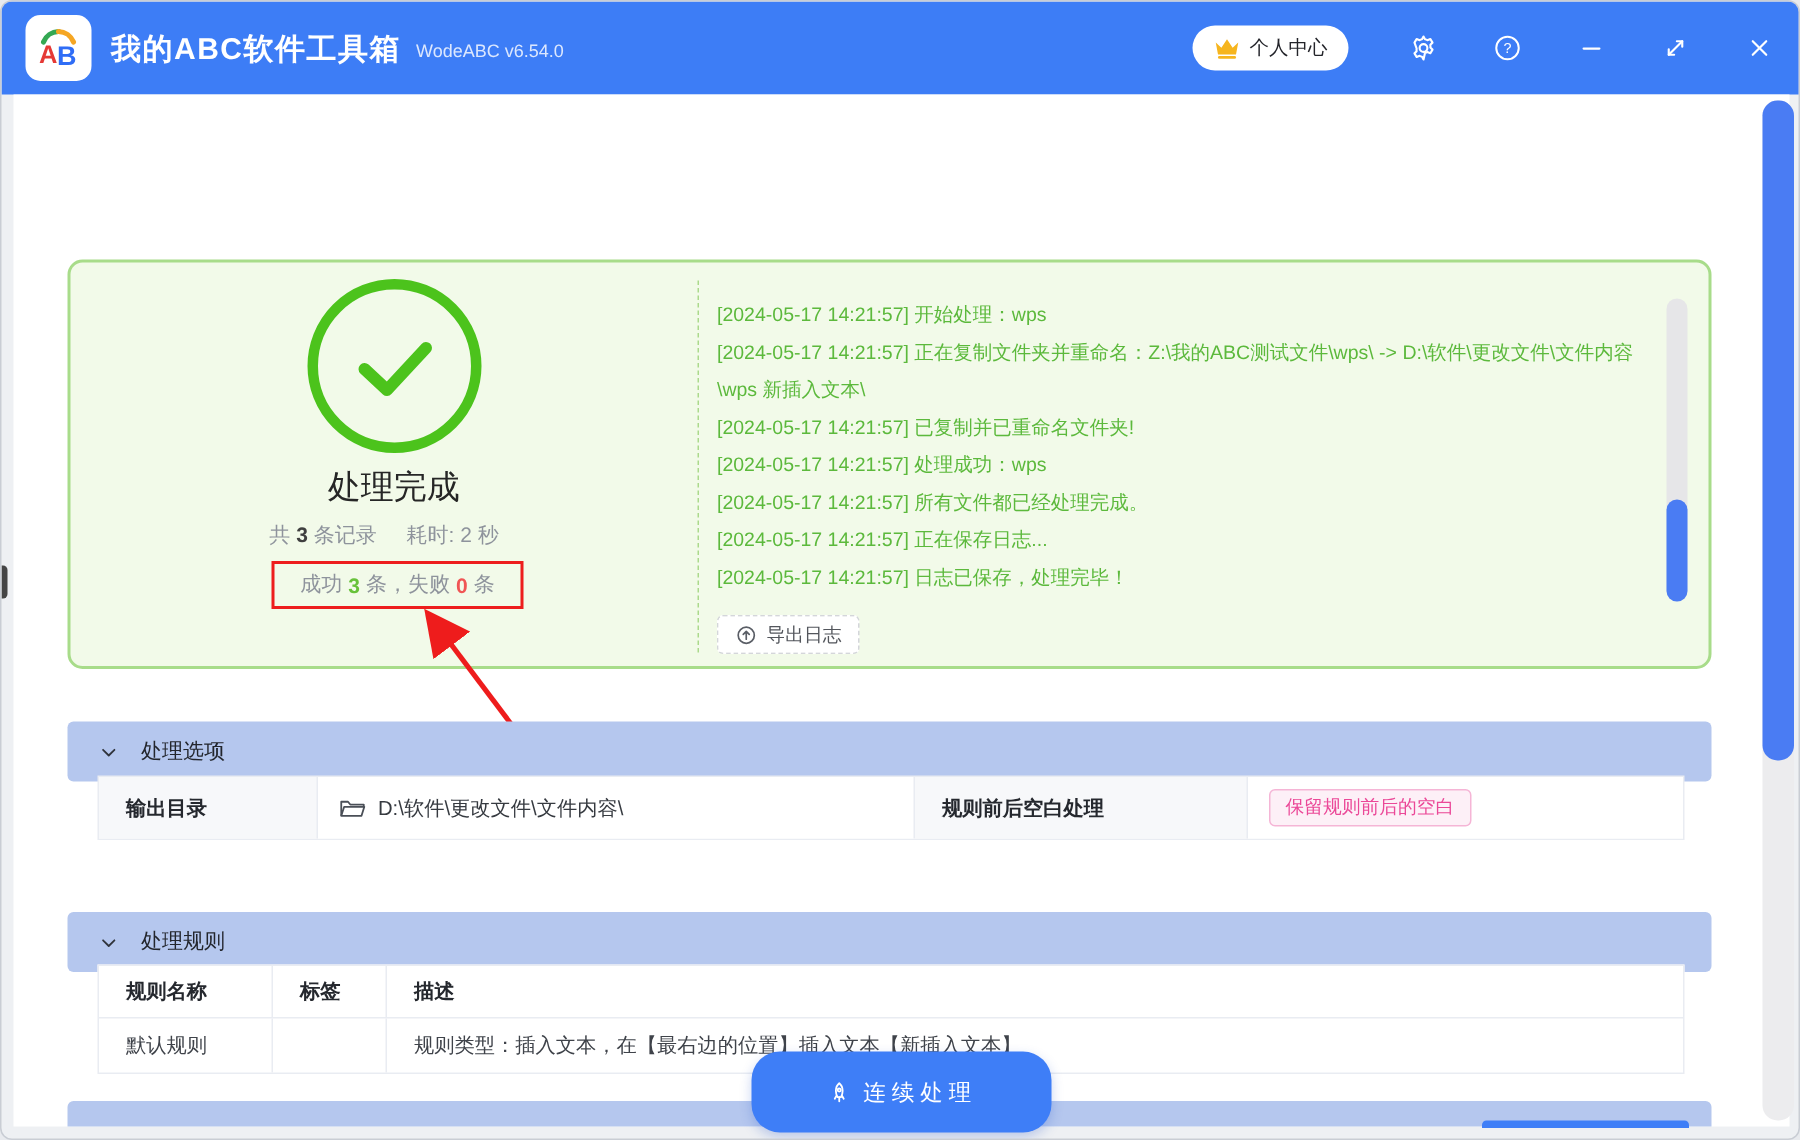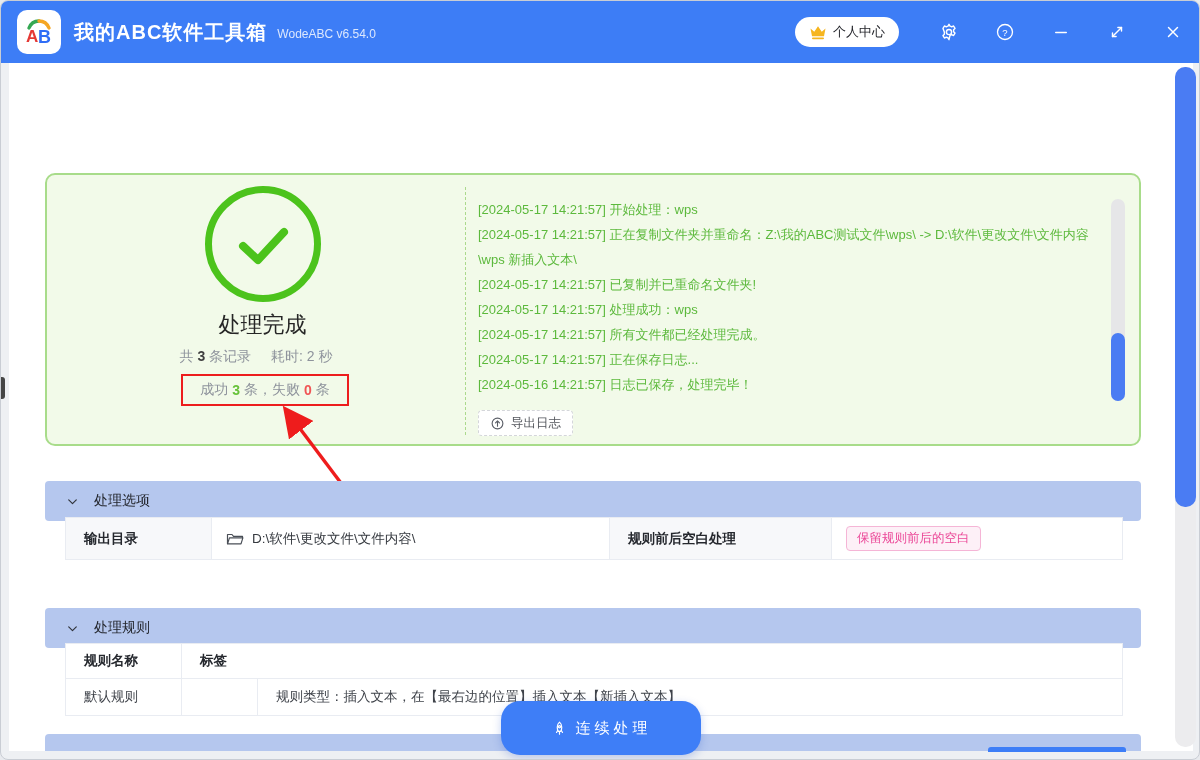--- a/index.html
+++ b/index.html
@@ -192,21 +192,21 @@
       </div>
       <div class="log-sep"></div>
 
       <div class="log-col">
         <div class="log-line">[2024-05-17 14:21:57] 开始处理：wps</div>
         <div class="log-line">[2024-05-17 14:21:57] 正在复制文件夹并重命名：Z:\我的ABC测试文件\wps\ -&gt; D:\软件\更改文件\文件内容\wps 新插入文本\</div>
         <div class="log-line">[2024-05-17 14:21:57] 已复制并已重命名文件夹!</div>
         <div class="log-line">[2024-05-17 14:21:57] 处理成功：wps</div>
         <div class="log-line">[2024-05-17 14:21:57] 所有文件都已经处理完成。</div>
         <div class="log-line">[2024-05-17 14:21:57] 正在保存日志...</div>
-        <div class="log-line">[2024-05-16 14:21:57] 日志已保存，处理完毕！</div>
+        <div class="log-line">[2024-05-17 14:21:57] 日志已保存，处理完毕！</div>
         <div class="export-btn">
           <svg width="15" height="15" viewBox="0 0 24 24" fill="none" stroke="#5a5e66" stroke-width="1.8" stroke-linecap="round" stroke-linejoin="round">
             <circle cx="12" cy="12" r="8.6"></circle>
             <path d="M12 16.2V8M8.8 11L12 7.8 15.2 11"></path>
           </svg>
           <span>导出日志</span>
         </div>
       </div>
 
       <div class="log-scrollbar">
@@ -253,20 +253,21 @@
             <path d="M5 9l7 7 7-7"></path>
           </svg>
       </span>
       <span>处理规则</span>
     </div>
 
     <div class="rules-table">
       <div class="r-row hd">
         <div class="r-cell rc1">规则名称</div>
         <div class="r-cell rc2">标签</div>
+        <div class="r-cell rc3">描述</div>
       </div>
       <div class="r-row data">
         <div class="r-cell rc1">默认规则</div>
         <div class="r-cell rc2"></div>
         <div class="r-cell rc3">规则类型：插入文本，在【最右边的位置】插入文本【新插入文本】</div>
       </div>
     </div>
 
     <div class="bottom-band"></div>
     <div class="partial-btn"></div>

